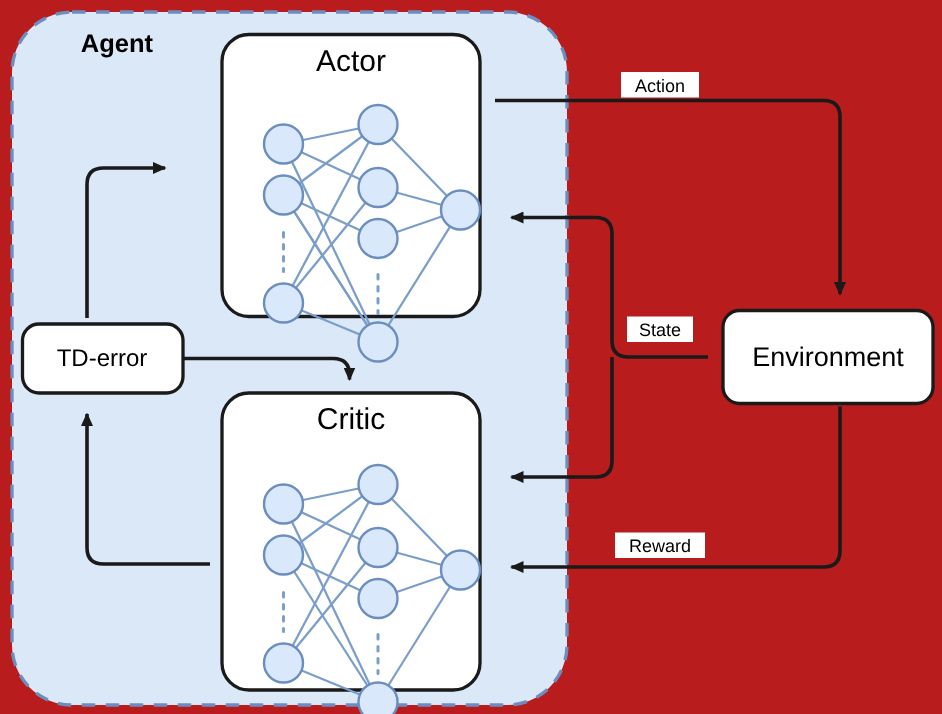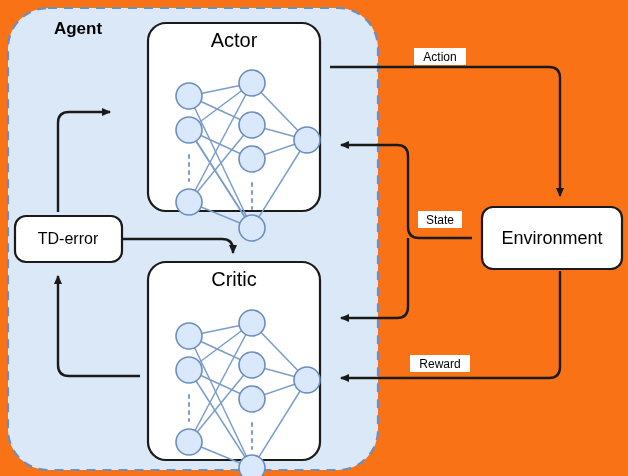--- a/index.html
+++ b/index.html
@@ -4,21 +4,21 @@
 <style>
   html, body {
     margin: 0;
     padding: 0;
     background: #ffffff;
   }
   #canvas {
     position: relative;
     width: 628px;
     height: 476px;
-    background: #f97316;
+    background: #b91c1c;
     font-family: "Liberation Sans", sans-serif;
     overflow: hidden;
     text-decoration: underline;
   }
   #diagram-svg {
     position: absolute;
     left: 0;
     top: 0;
     width: 628px;
     height: 476px;

